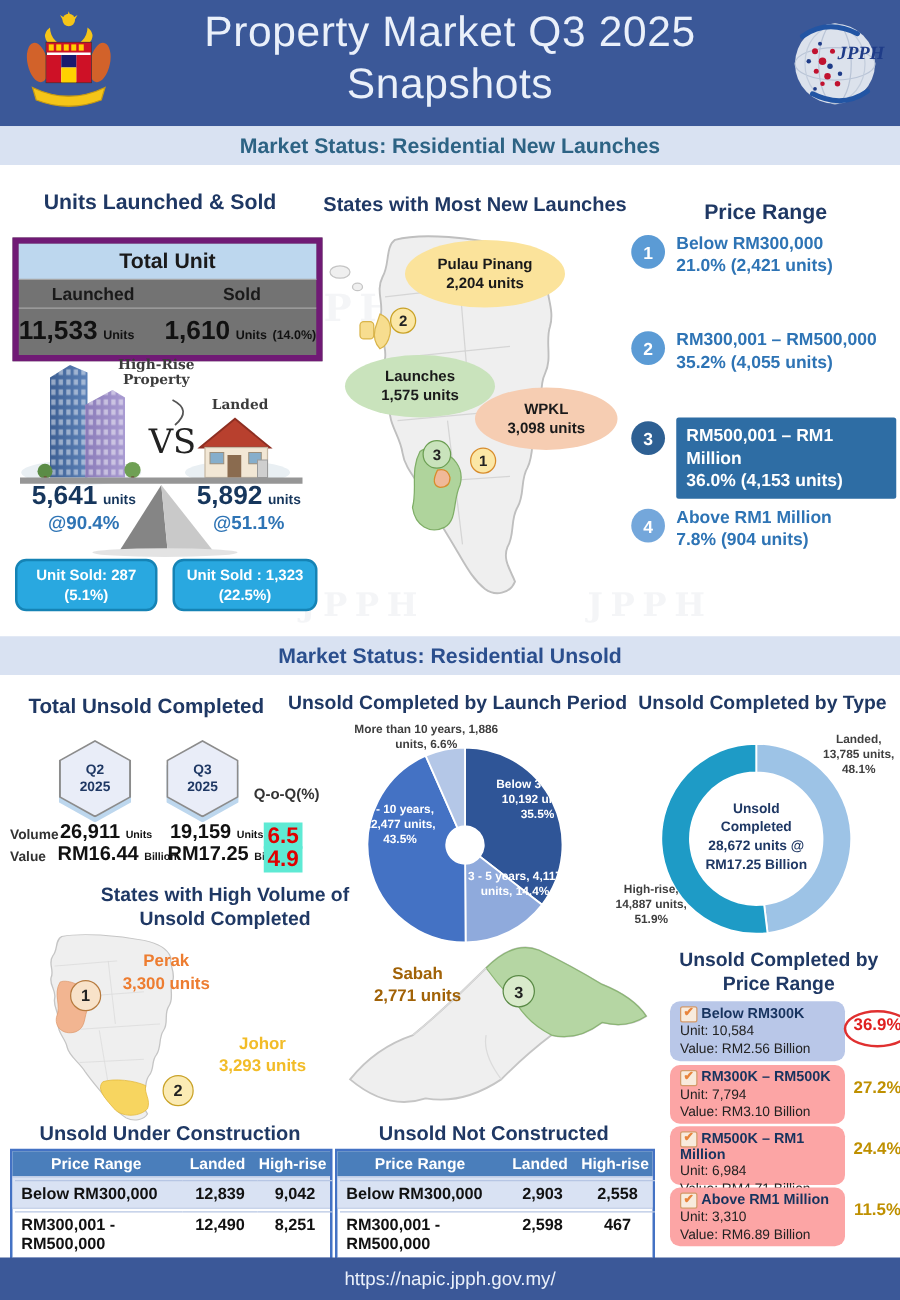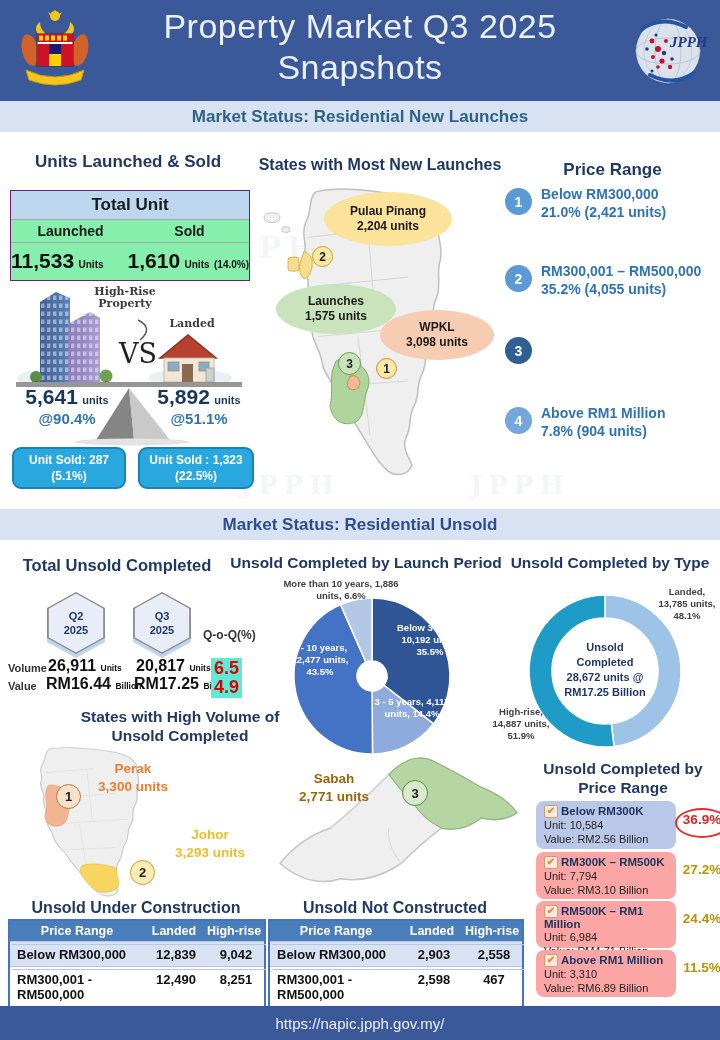--- a/index.html
+++ b/index.html
@@ -7,21 +7,21 @@
         font-family:"Liberation Sans",sans-serif;color:#1a1a1a;}
   .abs{position:absolute;}
   
   .hdr{position:absolute;left:0;top:0;width:720px;height:101px;background:#3B5898;}
   .hdr-title{position:absolute;left:110px;top:6px;width:500px;text-align:center;color:#EAF0FA;
              font-size:34px;line-height:1.22;font-weight:400;letter-spacing:.5px;}
   .banner{position:absolute;left:0;width:720px;height:31px;background:#D9E2F2;
           display:flex;align-items:center;justify-content:center;font-weight:bold;font-size:17px;}
   .sec-title{position:absolute;font-weight:bold;color:#1F3864;font-size:16px;text-align:center;line-height:1.2;}
   
-  .tu{position:absolute;left:10px;top:190px;width:238px;border:1px solid #701a75;background:#86efac;}
+  .tu{position:absolute;left:10px;top:190px;width:238px;border:5px solid #701a75;background:#737373;}
   .tu-head{background:#BDD7EE;text-align:center;font-weight:bold;font-size:17px;padding:4px 0;border-bottom:1px solid #A6A6A6;}
   .tu-cols{display:flex;border-bottom:1px solid #A6A6A6;}
   .tu-col{flex:1;text-align:center;font-weight:bold;font-size:14px;padding:3px 0;}
   .tu-vals{display:flex;}
   .tu-val{flex:1;text-align:left;padding:6px 0 7px;white-space:nowrap;}
   .big-num{font-size:21px;font-weight:bold;color:#111;}
   .sm-unit{font-size:10px;font-weight:bold;color:#111;}
   
   .script-lbl{position:absolute;font-family:"DejaVu Serif",serif;font-weight:bold;font-size:11px;color:#3C3C3C;text-align:center;line-height:1.1;}
   .vs-lbl{position:absolute;font-family:"DejaVu Serif",serif;font-size:27px;color:#222;}
@@ -271,20 +271,24 @@
   </div>
   <div class="pr-item" style="top:262px">
     <div class="pr-num">2</div>
     <div class="pr-text">
       <div>RM300,001 – RM500,000</div>
       <div>35.2% (4,055 units)</div>
     </div>
   </div>
   <div class="pr-item" style="top:334px">
     <div class="pr-num" style="background:#2E6093">3</div>
+    <div class="pr-text hl">
+      <div>RM500,001 – RM1 Million</div>
+      <div>36.0% (4,153 units)</div>
+    </div>
   </div>
   <div class="pr-item" style="top:404px">
     <div class="pr-num" style="background:#74A7DB">4</div>
     <div class="pr-text">
       <div>Above RM1 Million</div>
       <div>7.8% (904 units)</div>
     </div>
   </div>
 
   <div class="banner" style="top:509px;color:#2B4F8E">Market Status: Residential Unsold</div>
@@ -306,21 +310,21 @@
     <div class="hex" style="background:#E9EDF8;transform:scale(.95)"></div>
     <div class="hex-label">
         <div>Q3</div>
         <div>2025</div>
       </div>
   </div>
   <div class="row-lbl" style="left:203px;top:628px;font-size:12px">Q-o-Q(%)</div>
 
   <div class="row-lbl" style="left:8px;top:662px">Volume</div>
   <div class="abs" style="left:48px;top:657px"><span class="stat-num">26,911</span> <span class="stat-unit">Units</span></div>
-  <div class="abs" style="left:136px;top:657px"><span class="stat-num">20,817</span> <span class="stat-unit">Units</span></div>
+  <div class="abs" style="left:136px;top:657px"><span class="stat-num">19,159</span> <span class="stat-unit">Units</span></div>
   <div class="qoq-val" style="left:211px;top:658px">6.5</div>
 
   <div class="row-lbl" style="left:8px;top:680px">Value</div>
   <div class="abs" style="left:46px;top:675px"><span class="stat-num">RM16.44</span> <span class="stat-unit">Billion</span></div>
   <div class="abs" style="left:134px;top:675px"><span class="stat-num">RM17.25</span> <span class="stat-unit">Billion</span></div>
   <div class="qoq-val" style="left:211px;top:677px">4.9</div>
 
   <div class="sec-title" style="left:228px;top:554px;width:276px;font-size:15.5px">Unsold Completed by Launch Period</div>
   <div class="abs" style="left:252px;top:578px;width:230px;height:180px">
     <svg id="pie-svg" width="230" height="180" viewBox="0 0 230 180">

